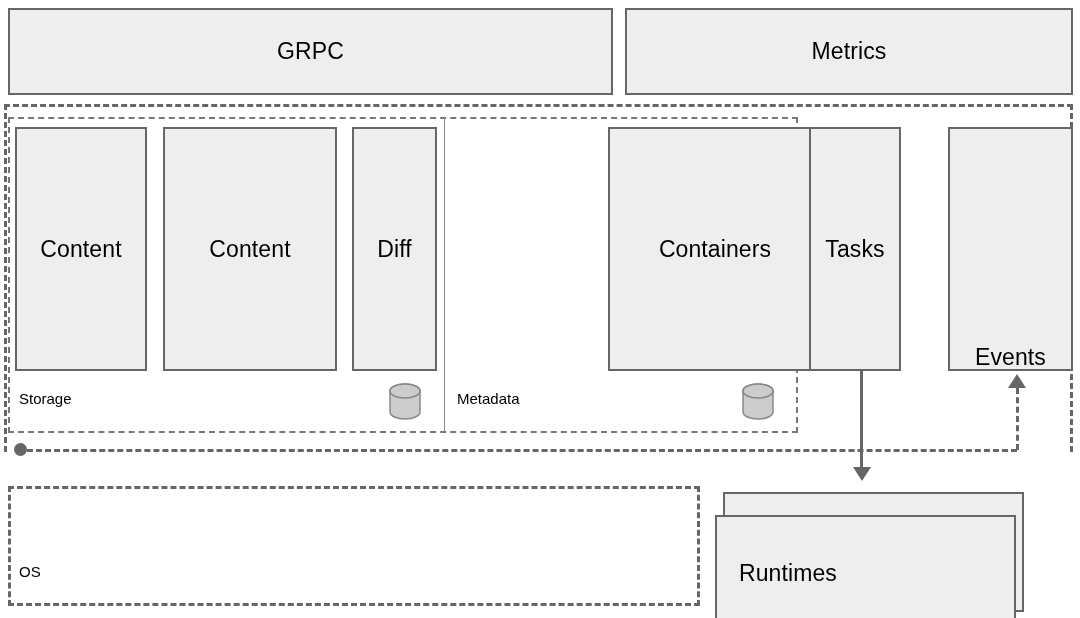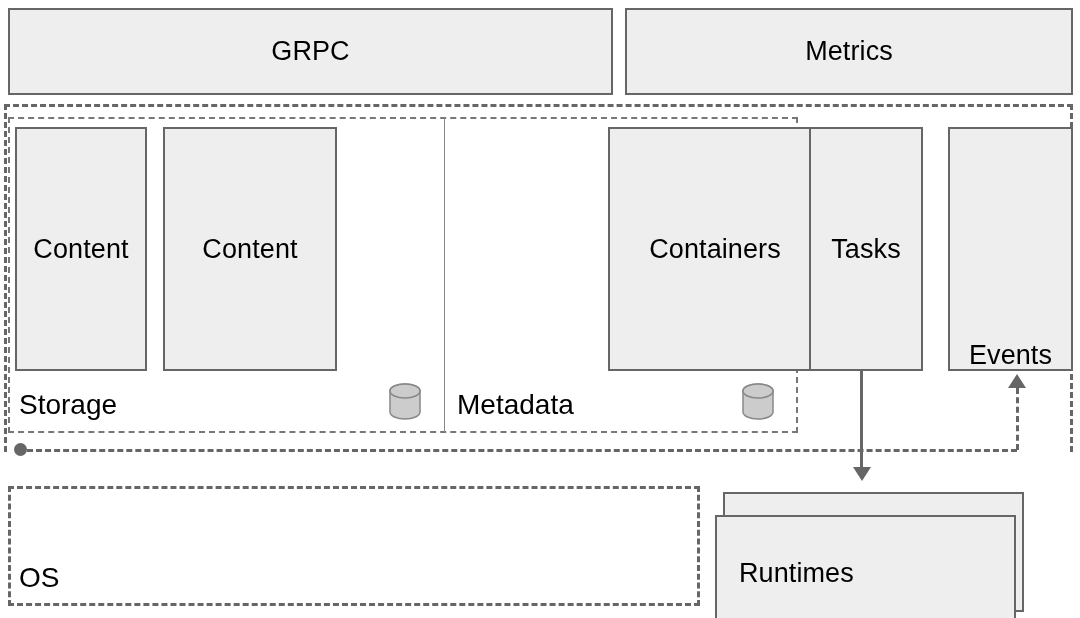--- a/index.html
+++ b/index.html
@@ -22,41 +22,41 @@
   .box {
     position: absolute;
     background: #eeeeee;
     border: 2px solid #666666;
     box-sizing: border-box;
     display: flex;
     align-items: center;
     justify-content: center;
   }
   .box-label {
-    font-size: 27px;
+    font-size: 23px;
     line-height: 1;
     color: #000000;
     white-space: nowrap;
     letter-spacing: 0.1px;
   }
   
   .dashed-group {
     position: absolute;
     box-sizing: border-box;
     background: transparent;
   }
   .dashed-thick {
     border: 3px dashed #666666;
   }
   .dotted-thin {
     border: 2px dashed #777777;
   }
   .group-label {
     position: absolute;
-    font-size: 28px;
+    font-size: 15px;
     line-height: 1;
     color: #000000;
     white-space: nowrap;
   }
   
   .v-divider {
     position: absolute;
     width: 1px;
     background: #888888;
   }
@@ -136,27 +136,30 @@
   <div class="v-divider" style="left:444px; top:118px; height:314px;"></div>
 
   <div class="box" style="left:15px; top:127px; width:132px; height:244px;">
     <span class="box-label">Content</span>
   </div>
 
   <div class="box" style="left:163px; top:127px; width:174px; height:244px;">
     <span class="box-label">Content</span>
   </div>
 
+  <div class="box" style="left:352px; top:127px; width:85px; height:244px;">
+    <span class="box-label">Diff</span>
+  </div>
 
 
   <div class="box" style="left:608px; top:127px; width:214px; height:244px;">
     <span class="box-label">Containers</span>
   </div>
 
-  <div class="box" style="left:809px; top:127px; width:114px; height:244px;">
+  <div class="box" style="left:809px; top:127px; width:92px; height:244px;">
     <span class="box-label">Tasks</span>
   </div>
 
   <div class="box" style="left:948px; top:127px; width:125px; height:244px;align-items:flex-end;">
     <span class="box-label">Events</span>
   </div>
 
   <span class="group-label" style="left:19px; top:391px;">Storage</span>
 
   <span class="group-label" style="left:457px; top:391px;">Metadata</span>

